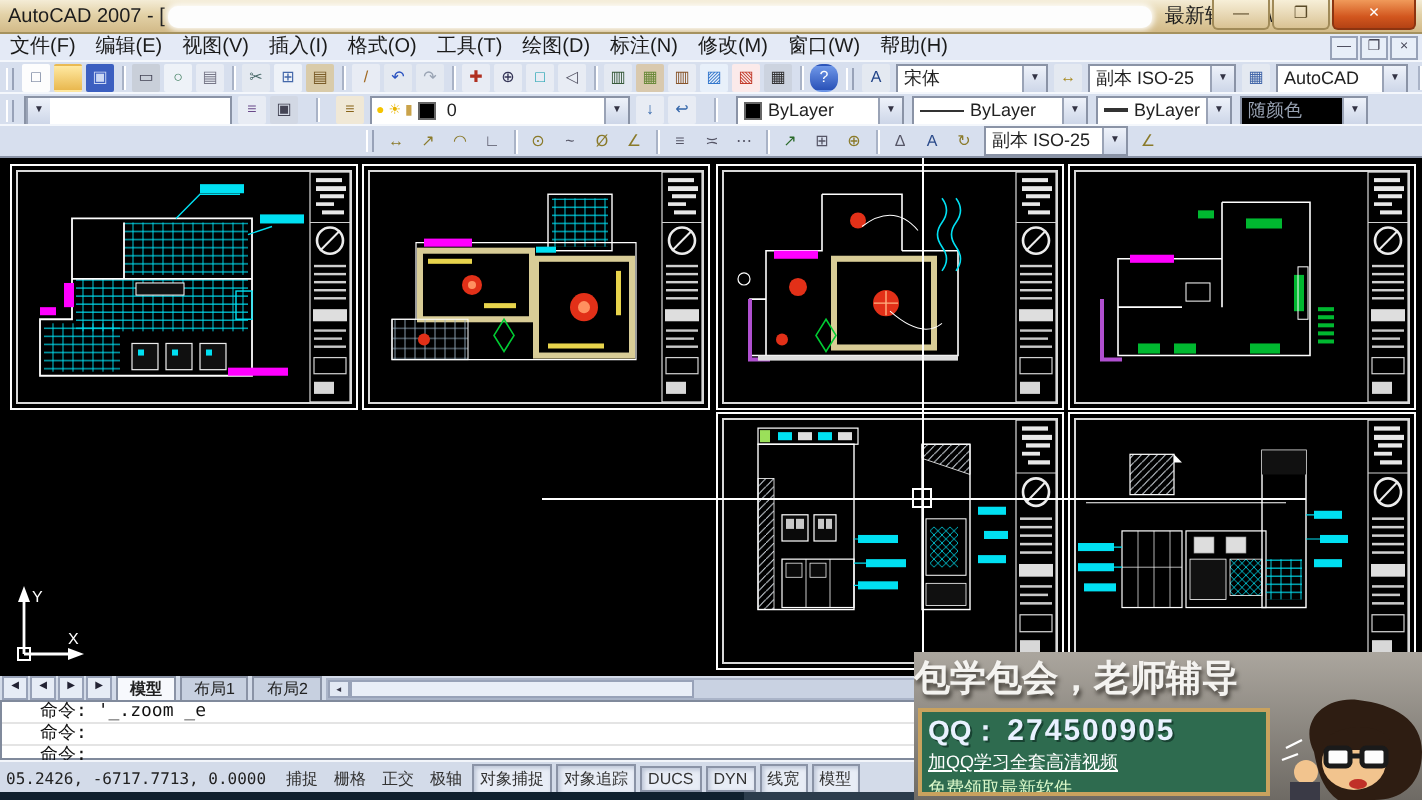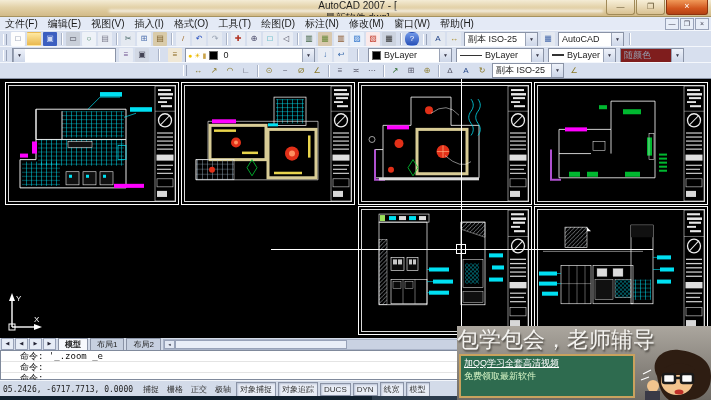--- a/index.html
+++ b/index.html
@@ -1,21 +1,21 @@
 <!DOCTYPE html>
 <html><head>
 <meta charset="utf-8">
 <style>
   html,body{margin:0;padding:0;background:#222;}
   .app{position:relative;width:711px;height:400px;overflow:hidden;
        font-family:"Liberation Sans",sans-serif;background:#d7dfee;font-size:10px;color:#222;}
   
   .titlebar{position:absolute;left:0;top:0;width:711px;height:16px;
     background:linear-gradient(#f4ecd6,#e3d2a8 45%,#d2ba88);border-bottom:1px solid #a5925f;
-    display:flex;align-items:center;white-space:nowrap;overflow:hidden;flex-direction:column;}
+    display:flex;align-items:center;white-space:nowrap;overflow:hidden;}
   .titlebar .t{font-size:10px;color:#1c1c1c;padding-left:4px;}
   .blurbox{display:inline-block;width:492px;height:11px;margin:0 2px;border-radius:5px;
     background:#fdfdfd;box-shadow:0 0 3px 1px #ffffff;}
   .winbtns{position:absolute;right:3px;top:0;display:flex;height:14px;}
   .winbtn{width:27px;height:14px;margin-left:1px;border:1px solid #97general;}
   .winbtn{border:1px solid #a08a58;border-top:none;border-radius:0 0 3px 3px;
     background:linear-gradient(#f7efd8,#d9c293);color:#5a4a28;font-size:8px;line-height:13px;text-align:center;}
   .winbtn.close{width:40px;background:linear-gradient(#f09a5a,#d2561e 60%,#b44214);
     border-color:#8c3410;color:#fff;font-size:9px;}
   
@@ -31,21 +31,21 @@
   .tb1{top:30px}.tb2{top:46px}.tb3{top:62px;height:15px;}
   .ticon{width:12px;height:12px;margin:0 1px;border:1px solid transparent;border-radius:1px;
     font-size:8px;line-height:12px;text-align:center;overflow:hidden;flex:none;}
   .sep{width:1px;height:12px;background:#a9b3c7;box-shadow:1px 0 0 #fff;margin:0 3px;flex:none;}
   .grip{width:2px;height:11px;border-left:1px solid #fff;border-right:1px solid #98a2b8;margin:0 3px;flex:none;}
   .dd{display:flex;align-items:center;height:13px;background:#fff;border:1px solid #8a93a6;
     font-size:9px;flex:none;margin:0 2px;overflow:hidden;white-space:nowrap;}
   .dd .val{flex:1;padding:0 3px;overflow:hidden;}
   .dd .arrow{width:11px;height:13px;background:linear-gradient(#eef2fa,#cdd6e8);
     border-left:1px solid #9aa3b6;font-size:5px;line-height:13px;text-align:center;color:#334;}
-  .dd.disabled{background:#7f1d1d;color:#96a0b0;}
+  .dd.disabled{background:#000000;color:#96a0b0;}
   .swatch{width:7px;height:7px;background:#000;border:1px solid #666;margin-left:3px;flex:none;}
   .ltline{width:22px;height:1px;background:#333;margin-left:3px;flex:none;}
   .layicons{display:flex;align-items:center;padding-left:2px;}
   .layicons span{font-size:7px;margin-right:2px;line-height:13px;}
   
   .canvas{position:absolute;left:0;top:78px;width:711px;height:260px;background:#000;
     border-top:1px solid #8a93a6;}
   .sheet{position:absolute;background:#000;border:1px solid #fefefe;}
   .sheet::after{content:"";position:absolute;left:2px;top:2px;right:2px;bottom:2px;
     border:1px solid #d9d9d9;pointer-events:none;}
@@ -73,21 +73,21 @@
   .statusbar{position:absolute;left:0;top:380px;width:711px;height:16px;background:#d3dbe9;
     border-top:1px solid #f2f5fa;display:flex;align-items:center;font-size:8px;}
   .coords{padding:0 6px 0 3px;font-family:"DejaVu Sans Mono",monospace;font-size:8px;color:#222;}
   .sbtn{padding:1px 3px;margin:0 1px;color:#333;flex:none;}
   .sbtn.on{border:1px solid #8a93a6;background:#e8edf6;box-shadow:inset 1px 1px 2px #b9c2d4;}
   .bstrip{position:absolute;left:0;top:396px;width:711px;height:4px;background:#10202e;}
   .bstrip i{position:absolute;left:372px;top:0;width:170px;height:4px;background:#2c3c4c;}
   
   .wm{position:absolute;left:457px;top:326px;width:254px;height:74px;z-index:50;
     background:linear-gradient(#aba69e,#6e6a64);overflow:hidden;}
-  .wm-head{height:26px;line-height:27px;white-space:nowrap;font-size:22px;font-weight:normal;
+  .wm-head{height:26px;line-height:27px;white-space:nowrap;font-size:18px;font-weight:bold;
     color:#f4f3f0;text-shadow:1px 2px 2px #44403a;letter-spacing:0;}
   .board{position:absolute;left:2px;top:28px;width:176px;height:44px;background:#2e6b4f;
     border:2px solid #c9a25e;box-sizing:border-box;padding:1px 3px;overflow:hidden;}
   .qqline{font-size:14px;font-weight:bold;color:#e9f1ff;text-shadow:1px 1px 0 #184232;white-space:nowrap;}
   .qqline .num{font-size:15px;letter-spacing:1px;}
   .bline1{font-size:9px;color:#ffffff;white-space:nowrap;text-decoration:underline;}
   .bline2{font-size:9px;color:#d9f7c8;white-space:nowrap;}
   .mascot{position:absolute;right:0;bottom:0;width:72px;height:54px;}
 </style>
 </head>
@@ -151,20 +151,24 @@
     <div class="ticon" style="background: rgb(228, 233, 242); color: rgb(55, 90, 58);">▥</div>
     <div class="ticon" style="background: rgb(217, 201, 174); color: rgb(106, 138, 58);">▦</div>
     <div class="ticon" style="background: rgb(232, 236, 244); color: rgb(136, 85, 42);">▥</div>
     <div class="ticon" style="background: rgb(232, 240, 250); color: rgb(51, 119, 204);">▨</div>
     <div class="ticon" style="background: rgb(251, 234, 234); color: rgb(194, 58, 42);">▧</div>
     <div class="ticon" style="background: rgb(204, 211, 223); color: rgb(51, 51, 51);">▦</div>
     <span class="sep"></span>
     <div class="ticon" style="border-radius: 6px; background: linear-gradient(rgb(111, 151, 232), rgb(42, 82, 184)); color: rgb(255, 255, 255);">?</div>
     <span class="grip"></span>
     <div class="ticon" style="background: rgb(228, 233, 241); color: rgb(34, 68, 136);">A</div>
+    <div class="dd" style="width:74px">
+      <span class="val">宋体</span>
+      <span class="arrow" style="color: rgb(51, 51, 68);">▼</span>
+    </div>
     <div class="ticon" style="background: rgb(228, 233, 241); color: rgb(168, 138, 32);">↔</div>
     <div class="dd" style="width:72px">
       <span class="val">副本 ISO-25</span>
       <span class="arrow" style="color: rgb(51, 51, 68);">▼</span>
     </div>
     <div class="ticon" style="background: rgb(228, 233, 241); color: rgb(68, 104, 170);">▦</div>
     <div class="dd" style="width:64px">
       <span class="val">AutoCAD</span>
       <span class="arrow" style="color: rgb(51, 51, 68);">▼</span>
     </div>
@@ -524,20 +528,24 @@
     <span class="sbtn on">线宽</span>
     <span class="sbtn on">模型</span>
   </div>
   <div class="bstrip">
       <i></i>
     </div>
 
   <div class="wm">
     <div class="wm-head">包学包会，老师辅导</div>
     <div class="board">
+      <div class="qqline">
+        <span>QQ：</span>
+        <span class="num">274500905</span>
+      </div>
       <div class="bline1">加QQ学习全套高清视频</div>
       <div class="bline2">免费领取最新软件</div>
     </div>
     <svg class="mascot" viewBox="0 0 72 54">
       <path d="M18 30C10 14 24 2 40 4C58 6 72 14 72 30C72 44 64 54 48 54H30C22 48 20 40 18 30Z" fill="#2e1d12"></path>
       <ellipse cx="38" cy="35" rx="16" ry="14" fill="#f2c48e"></ellipse>
       <path d="M22 27C26 16 50 14 56 24L56 29H22Z" fill="#2e1d12"></path>
       <g stroke="#1a1a1a" stroke-width="2.5" fill="#fdfdfd">
         <rect x="24" y="28" width="12" height="9" rx="2"></rect>
         <rect x="42" y="28" width="12" height="9" rx="2"></rect>

